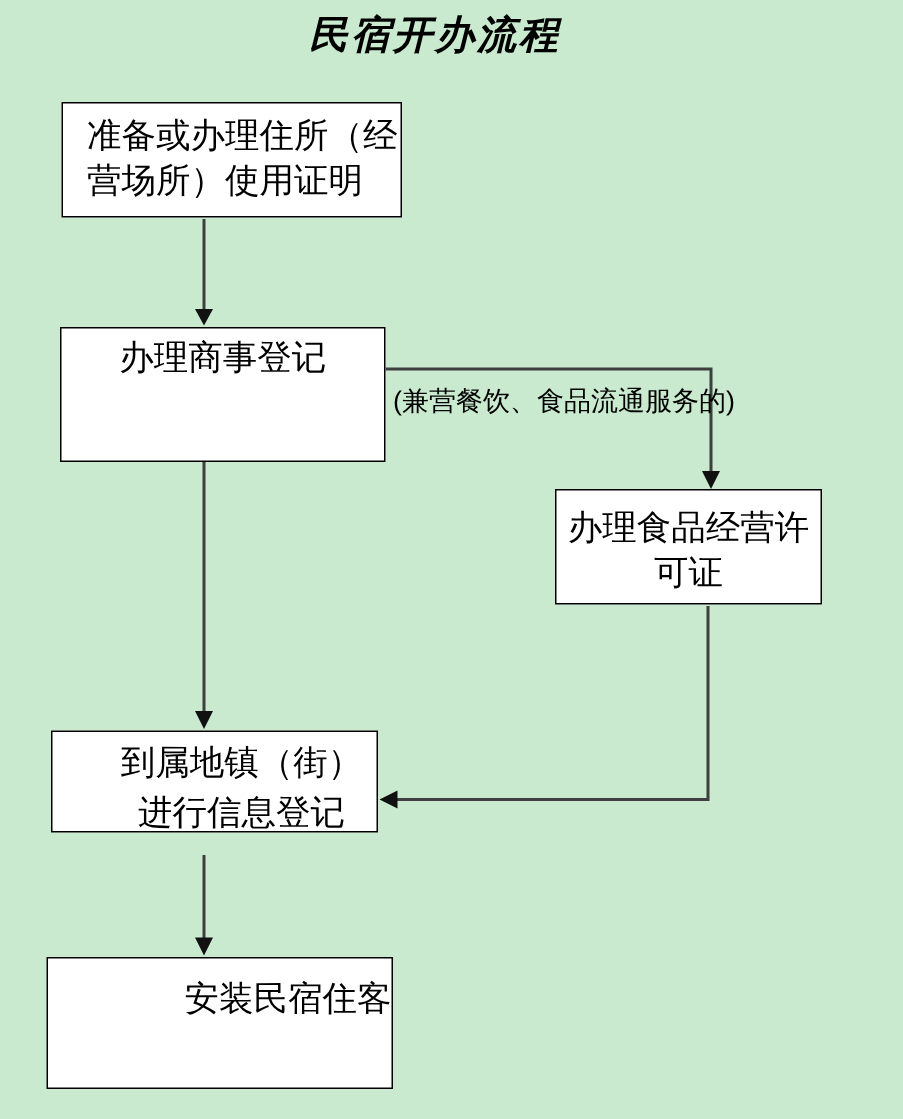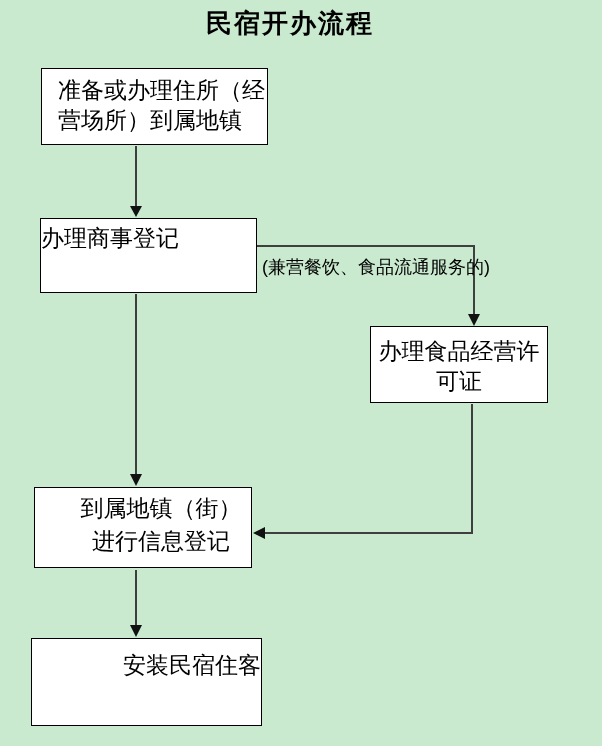--- a/index.html
+++ b/index.html
@@ -14,20 +14,21 @@
   }
   .title {
     position: absolute;
     left: 0;
     top: 6px;
     width: 580px;
     text-align: center;
     font-size: 26px;
     font-weight: bold;
     letter-spacing: 2px;
+    font-style: italic;
   }
   .connectors {
     position: absolute;
     left: 0;
     top: 0;
   }
   .connectors line, .connectors polyline {
     stroke: #3f3f3f;
     stroke-width: 2;
     fill: none;
@@ -38,23 +39,23 @@
   }
   .box {
     position: absolute;
     box-sizing: border-box;
     background: #ffffff;
     border: 1.5px solid #000000;
     font-size: 23px;
     line-height: 30px;
   }
   .box1 { left: 41px;  top: 68px;  width: 227px; height: 77px; padding: 6px 0 0 16px; text-align: left; }
-  .box2 { left: 40px;  top: 218px; width: 217px; height: 75px; padding-top: 4px;  }
+  .box2 { left: 40px;  top: 218px; width: 217px; height: 90px; padding-top: 4px;  text-align: center; }
   .box3 { left: 370px; top: 326px; width: 178px; height: 77px; padding-top: 9px;  text-align: center; }
-  .box4 { left: 34px;  top: 487px; width: 218px; height: 81px; padding-top: 4px;  text-align: center; line-height: 33px; padding-left: 36px; }
+  .box4 { left: 34px;  top: 487px; width: 218px; height: 68px; padding-top: 4px;  text-align: center; line-height: 33px; padding-left: 36px; }
   .box5 { left: 31px;  top: 638px; width: 231px; height: 88px; padding-top: 7px;  text-align: right; line-height: 38px; }
   .edge-label {
     position: absolute;
     left: 262px;
     top: 255px;
     font-size: 18px;
     white-space: nowrap;
   }
 </style>
 </head>
@@ -82,21 +83,21 @@
       <polygon points="468,314 480,314 474,326"></polygon>
     </g>
     <g>
       <polyline points="472,404 472,533 264,533"></polyline>
       <polygon points="265,527 265,539 253,533"></polygon>
     </g>
   </svg>
 
   <div class="box box1">
     <div>准备或办理住所（经</div>
-    <div>营场所）到属地镇</div>
+    <div>营场所）使用证明</div>
   </div>
 
   <div class="box box2">
     <div>办理商事登记</div>
   </div>
 
   <div class="box box3">
     <div>办理食品经营许可证</div>
   </div>
 

